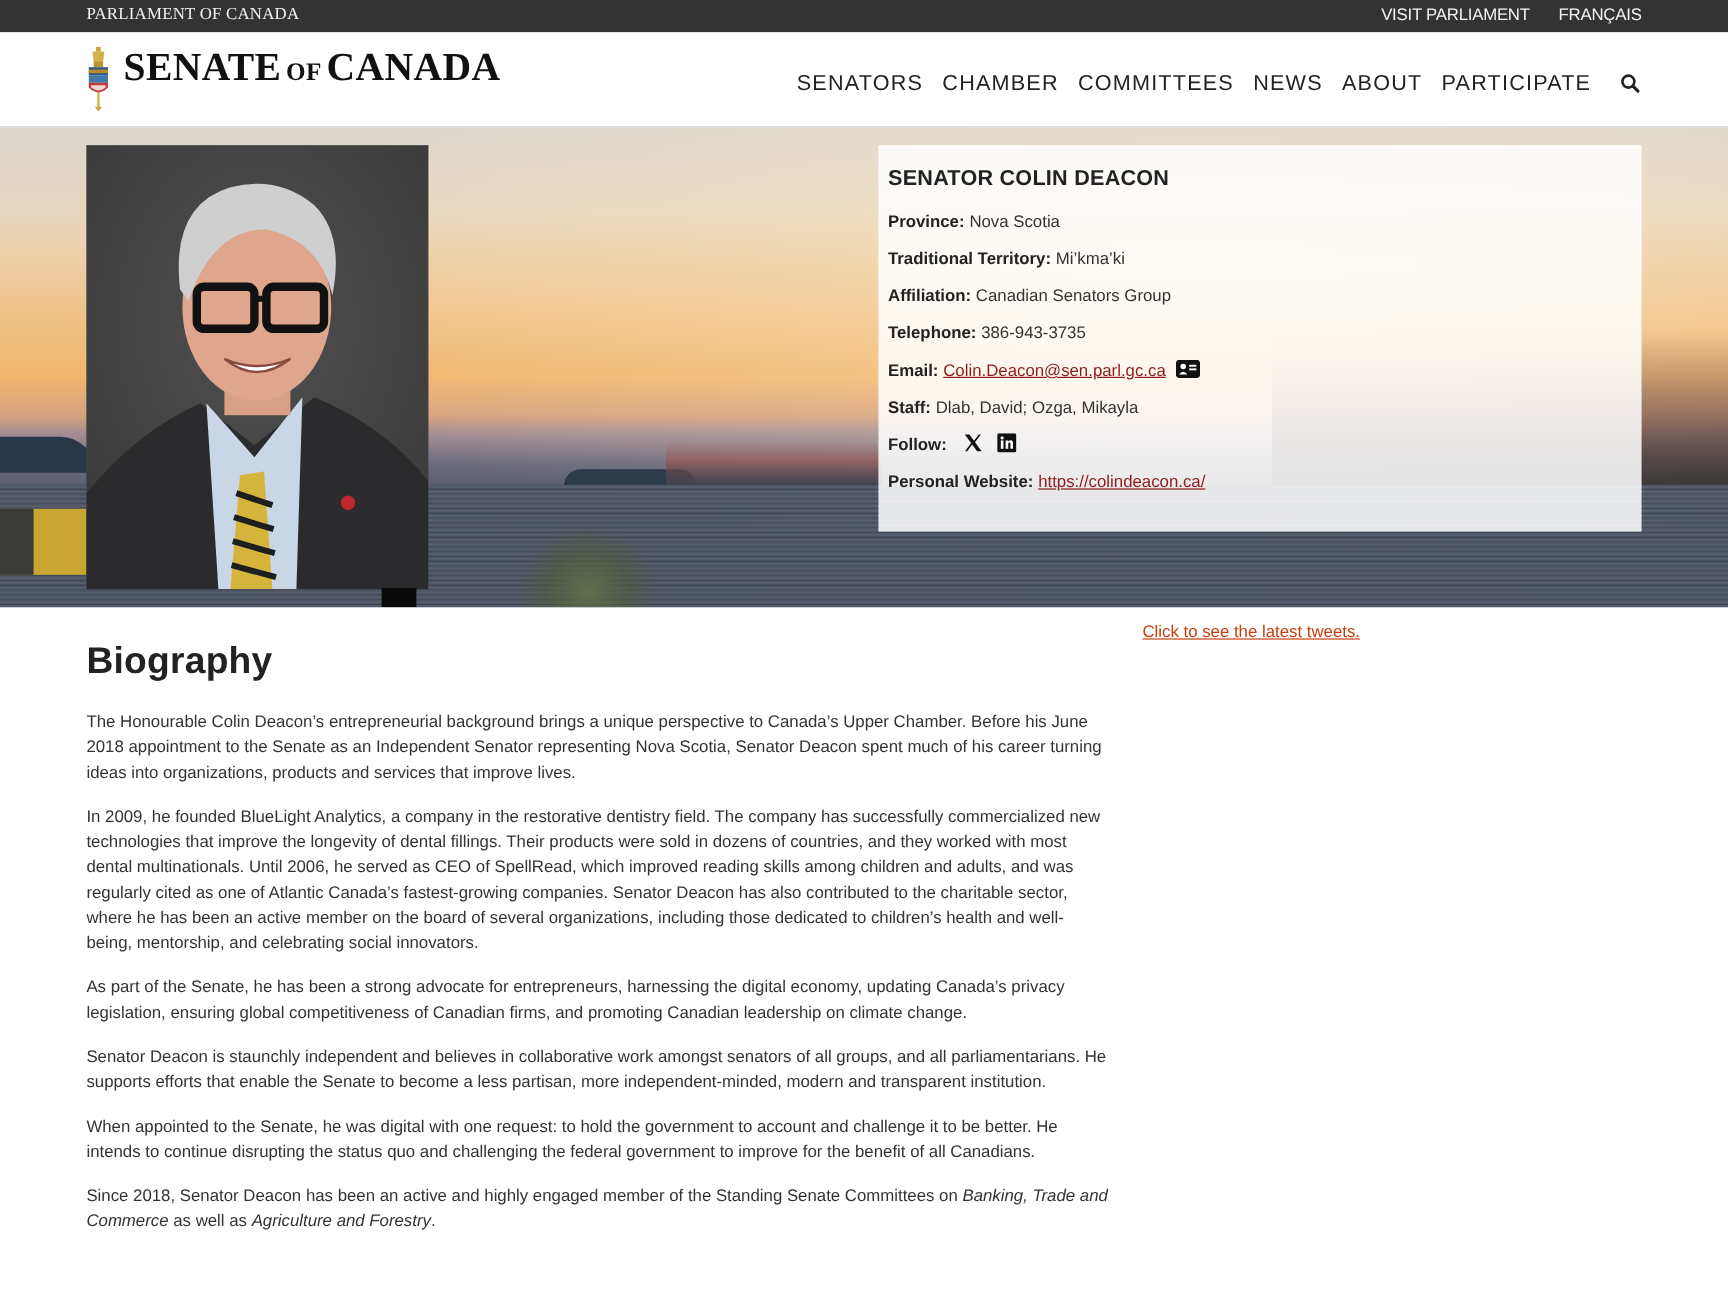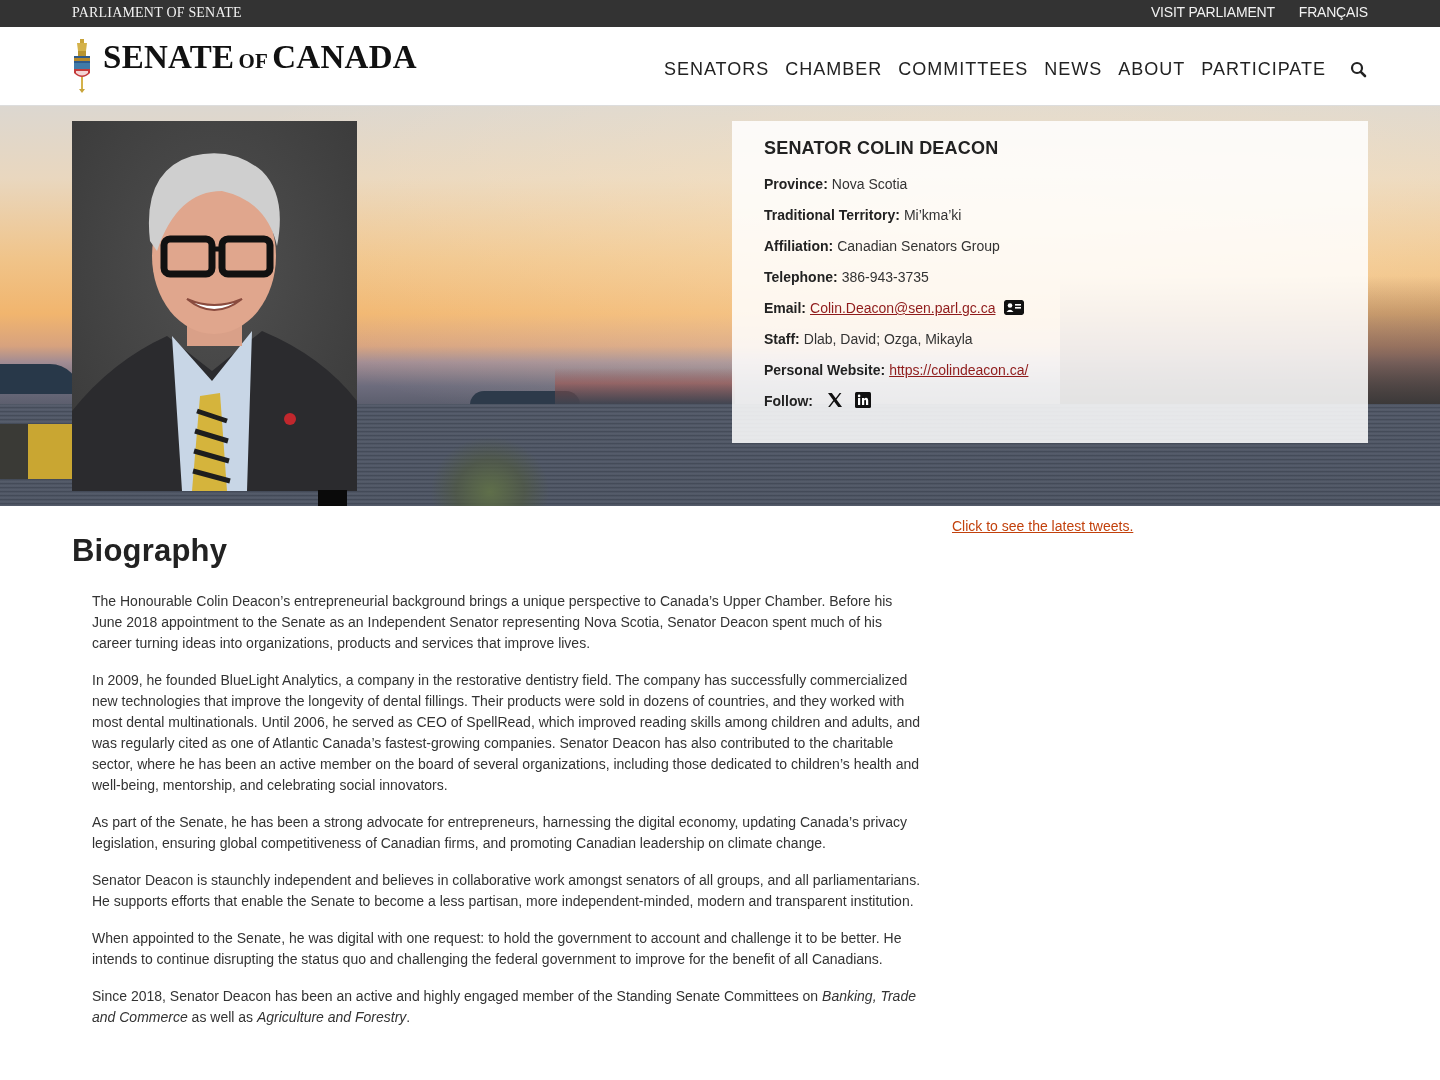--- a/index.html
+++ b/index.html
@@ -36,41 +36,41 @@
     .hero .water { position: absolute; left: 0; top: 298px; width: 1440px; height: 102px;
       background: repeating-linear-gradient(180deg, #4b5260 0px, #5a6170 2px, #3d4451 4px); opacity: 0.95; }
     .hero .dock { position: absolute; left: 0; top: 318px; width: 72px; height: 55px; background: #c9a632; }
     .hero .dock-dark { position: absolute; left: 0; top: 318px; width: 28px; height: 55px; background: #3a3a36; }
     .hero .plants { position: absolute; left: 430px; top: 330px; width: 120px; height: 70px;
       background: radial-gradient(ellipse at 50% 80%, #5f6f4a 0%, rgba(80,90,60,0.6) 40%, rgba(0,0,0,0) 70%); }
 
     .portrait { position: absolute; left: 72px; top: 15px; width: 285px; height: 370px; background: #454545; overflow: hidden; }
     .portrait-tab { position: absolute; left: 318px; top: 384px; width: 29px; height: 16px; background: #0a0a0a; }
 
-    .info-card { position: absolute; left: 732px; top: 15px; width: 636px; height: 322px; background: rgba(255,255,255,0.86); padding: 16px 32px; }
+    .info-card { position: absolute; left: 732px; top: 15px; width: 636px; height: 322px; background: rgba(255,255,255,0.86); padding: 16px 8px; }
     .info-card h1 { font-size: 18px; font-weight: bold; color: #222; letter-spacing: 0.2px; margin-bottom: 16px; margin-top: 1px; }
     .info-row { font-size: 14px; color: #333; height: 31px; line-height: 19px; display: flex; align-items: flex-start; }
     .info-row .lbl { font-weight: bold; color: #222; margin-right: 4px; }
     .info-row a { color: #8f1b1b; text-decoration: underline; }
     .vcard { display: inline-block; width: 20px; height: 15px; background: #111; border-radius: 2px; margin-left: 9px; position: relative; top: 1px; }
     .follow-icons { display: inline-flex; align-items: center; gap: 12px; margin-left: 10px; }
     .follow-icons svg { display: block; }
 
     
     .tweets-link { position: absolute; left: 952px; top: 518px; font-size: 14px; color: #c2410c; text-decoration: underline; }
     .bio { position: absolute; left: 72px; top: 533px; width: 852px; }
     .bio h2 { font-size: 31px; font-weight: bold; color: #222; margin-bottom: 22px; letter-spacing: 0.2px; }
-    .bio p { font-size: 14px; line-height: 21px; color: #333; margin-bottom: 16px; margin-left: 20px; }
+    .bio p { font-size: 14px; line-height: 21px; color: #333; margin-bottom: 16px; }
     .bio p em { font-style: italic; }
   </style>
 </head>
 <body>
 
 <div class="utility-bar">
-  <span class="parl">PARLIAMENT OF SENATE</span>
+  <span class="parl">PARLIAMENT OF CANADA</span>
   <div class="links">
     <a href="#">VISIT PARLIAMENT</a>
     <a href="#">FRANÇAIS</a>
   </div>
 </div>
 
 <div class="header">
   <div class="logo">
     <svg class="mace" viewBox="0 0 20 54">
       <rect x="8" y="0" width="4" height="4" fill="#c8a43a"></rect>
@@ -173,37 +173,37 @@
         <path d="M2.5 12 Q6 7.5 9.5 12 Z" fill="#fff"></path>
         <rect x="11" y="4" width="6" height="1.6" fill="#fff"></rect>
         <rect x="11" y="7" width="6" height="1.6" fill="#fff"></rect>
       </svg>
     </div>
     <div class="info-row">
       <span class="lbl">Staff:</span>
       <span>Dlab, David; Ozga, Mikayla</span>
     </div>
     <div class="info-row">
-      <span class="lbl">Personal Website:</span>
-      <a href="#">https://colindeacon.ca/</a>
-    </div>
-    <div class="info-row">
       <span class="lbl">Follow:</span>
       <span class="follow-icons">
         <svg width="16" height="16" viewBox="0 0 16 16">
           <path d="M1 1 L6.3 8.2 L1.2 15 H3 L7.1 9.4 L11.2 15 H15 L9.5 7.5 L14.4 1 H12.6 L8.7 6.3 L4.8 1 Z" fill="#111"></path>
         </svg>
         <svg width="16" height="16" viewBox="0 0 16 16">
           <rect width="16" height="16" rx="1.5" fill="#111"></rect>
           <rect x="3" y="6" width="2.2" height="7" fill="#fff"></rect>
           <circle cx="4.1" cy="3.9" r="1.3" fill="#fff"></circle>
           <path d="M7 6 H9.1 V7 Q9.8 5.8 11.3 5.8 Q13.2 5.8 13.2 8.4 V13 H11 V8.9 Q11 7.7 10.1 7.7 Q9.2 7.7 9.2 8.9 V13 H7 Z" fill="#fff"></path>
         </svg>
       </span>
     </div>
+    <div class="info-row">
+      <span class="lbl">Personal Website:</span>
+      <a href="#">https://colindeacon.ca/</a>
+    </div>
   </div>
 </div>
 
 <a href="#" class="tweets-link">Click to see the latest tweets.</a>
 
 <section class="bio">
   <h2>Biography</h2>
   <p>The Honourable Colin Deacon’s entrepreneurial background brings a unique perspective to Canada’s Upper Chamber. Before his June 2018 appointment to the Senate as an Independent Senator representing Nova Scotia, Senator Deacon spent much of his career turning ideas into organizations, products and services that improve lives.</p>
   <p>In 2009, he founded BlueLight Analytics, a company in the restorative dentistry field. The company has successfully commercialized new technologies that improve the longevity of dental fillings. Their products were sold in dozens of countries, and they worked with most dental multinationals. Until 2006, he served as CEO of SpellRead, which improved reading skills among children and adults, and was regularly cited as one of Atlantic Canada’s fastest-growing companies. Senator Deacon has also contributed to the charitable sector, where he has been an active member on the board of several organizations, including those dedicated to children’s health and well-being, mentorship, and celebrating social innovators.</p>
   <p>As part of the Senate, he has been a strong advocate for entrepreneurs, harnessing the digital economy, updating Canada’s privacy legislation, ensuring global competitiveness of Canadian firms, and promoting Canadian leadership on climate change.</p>

